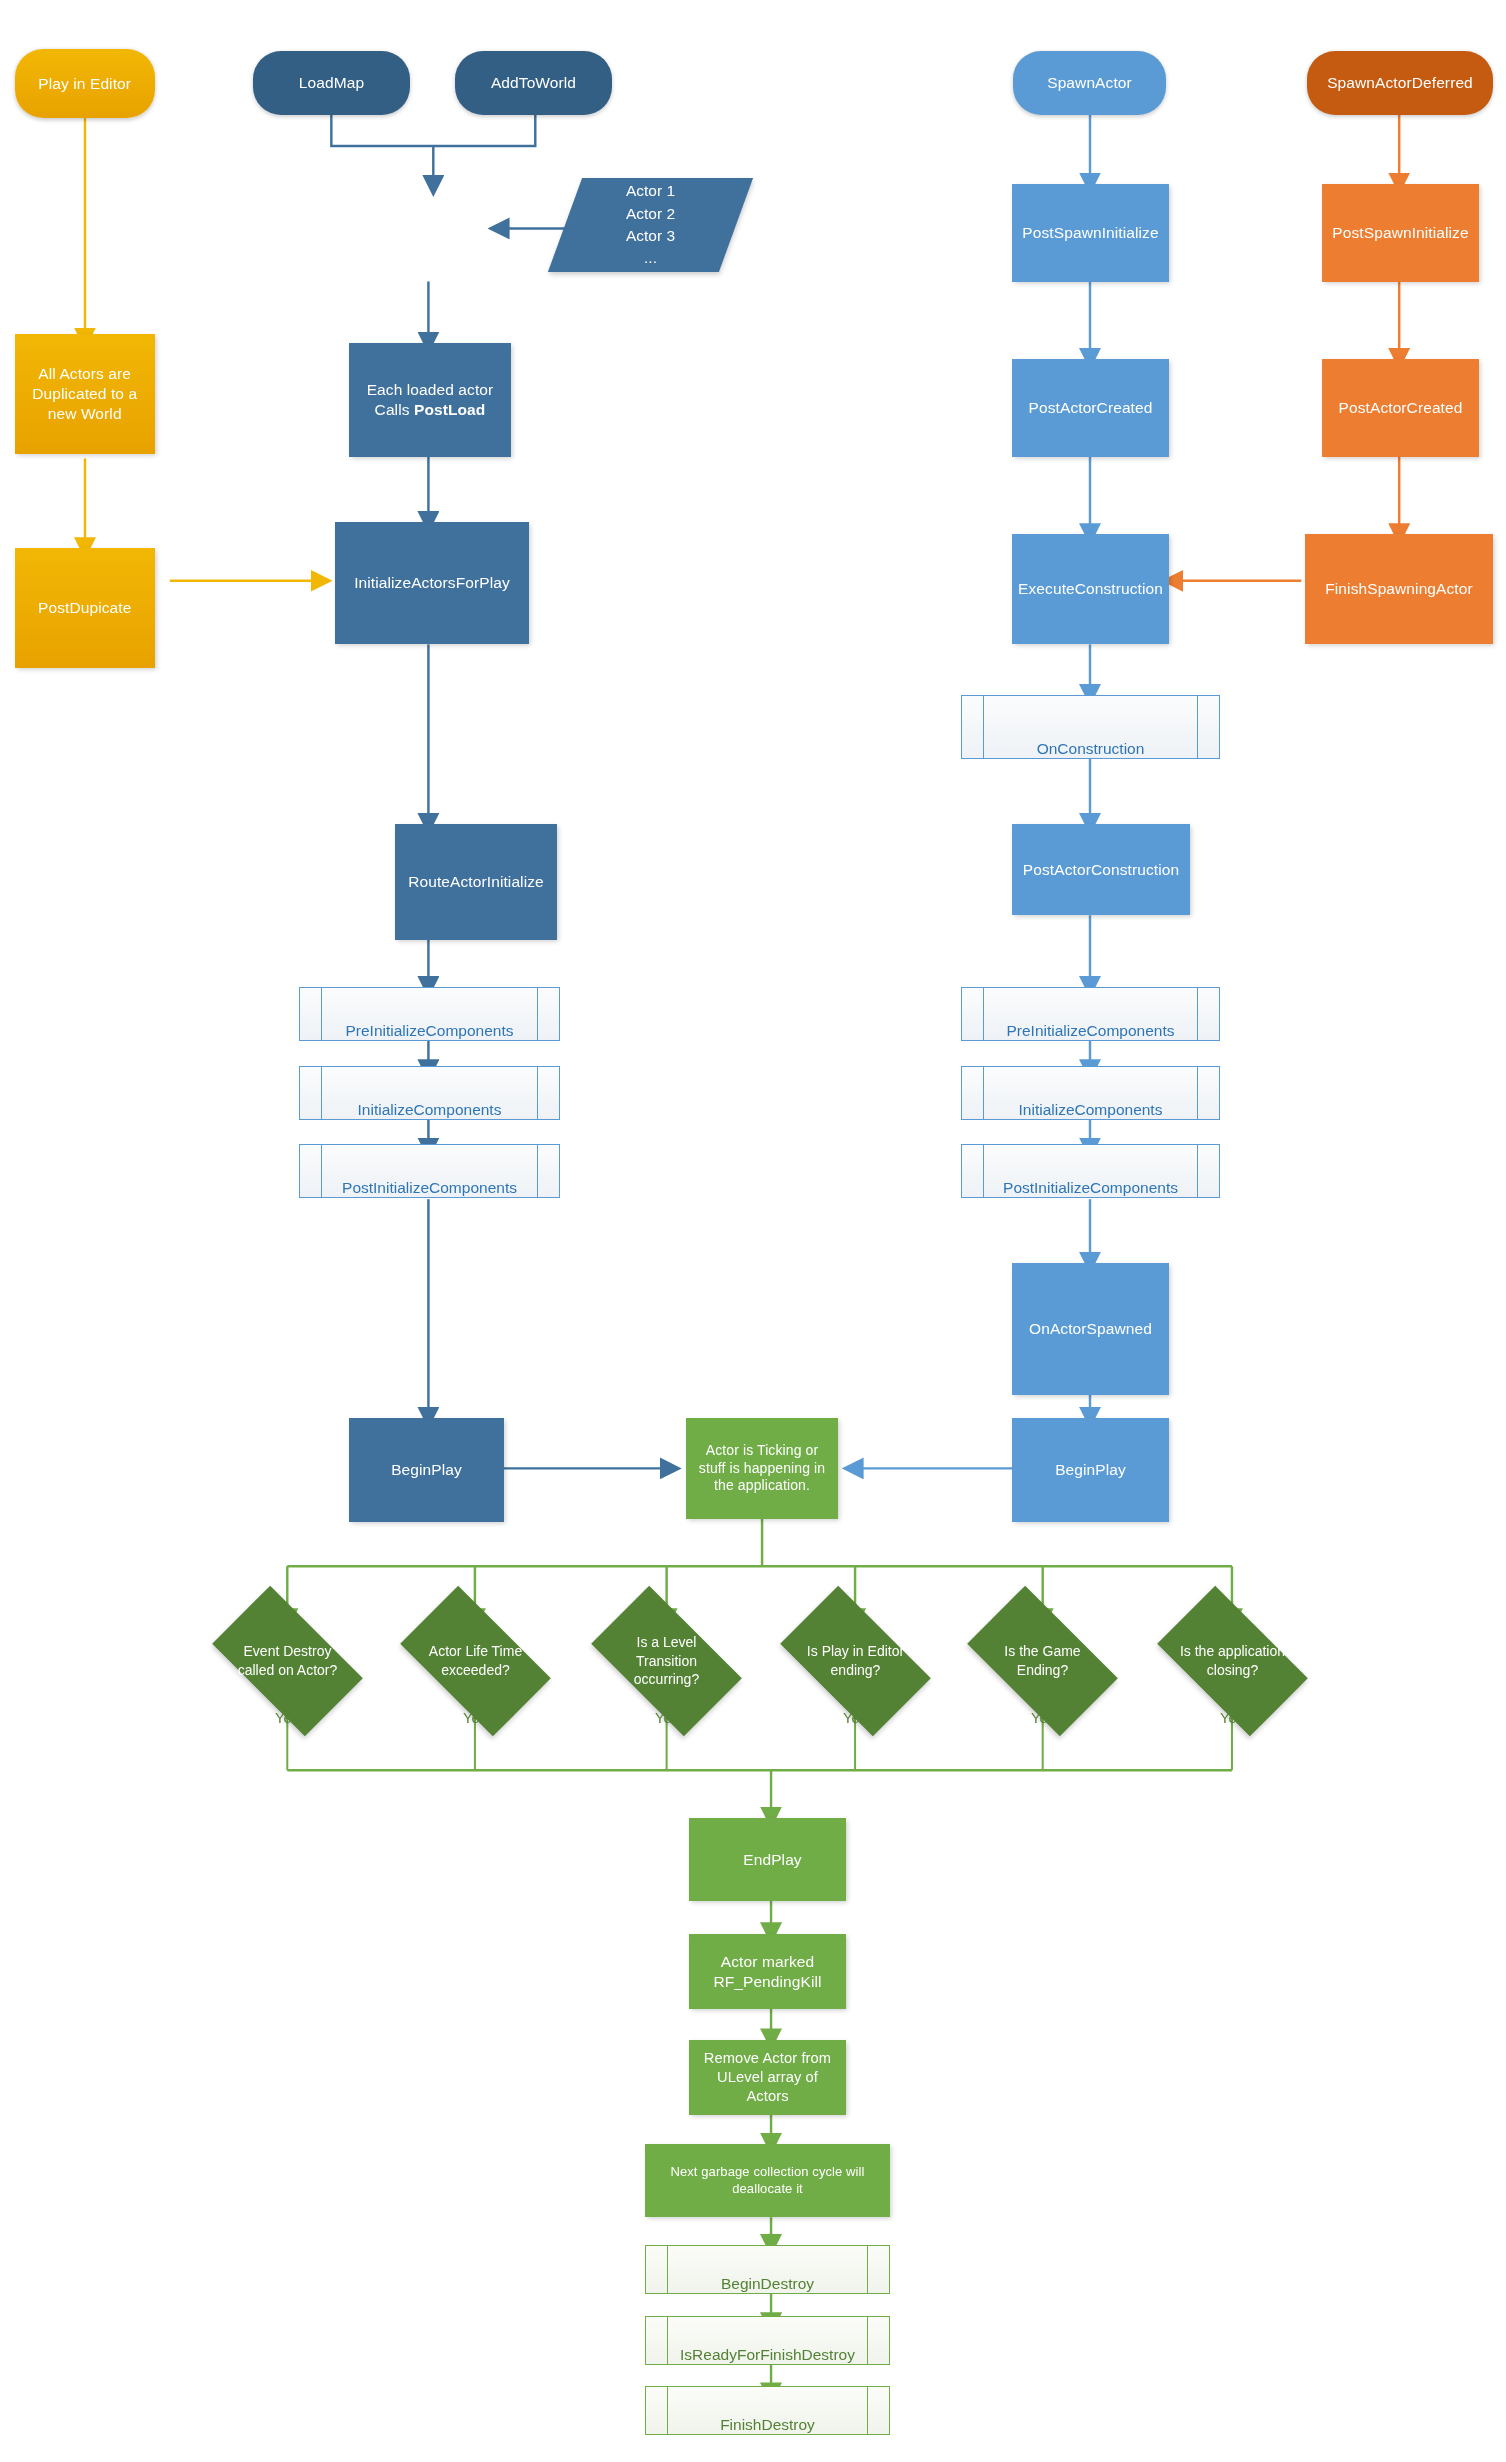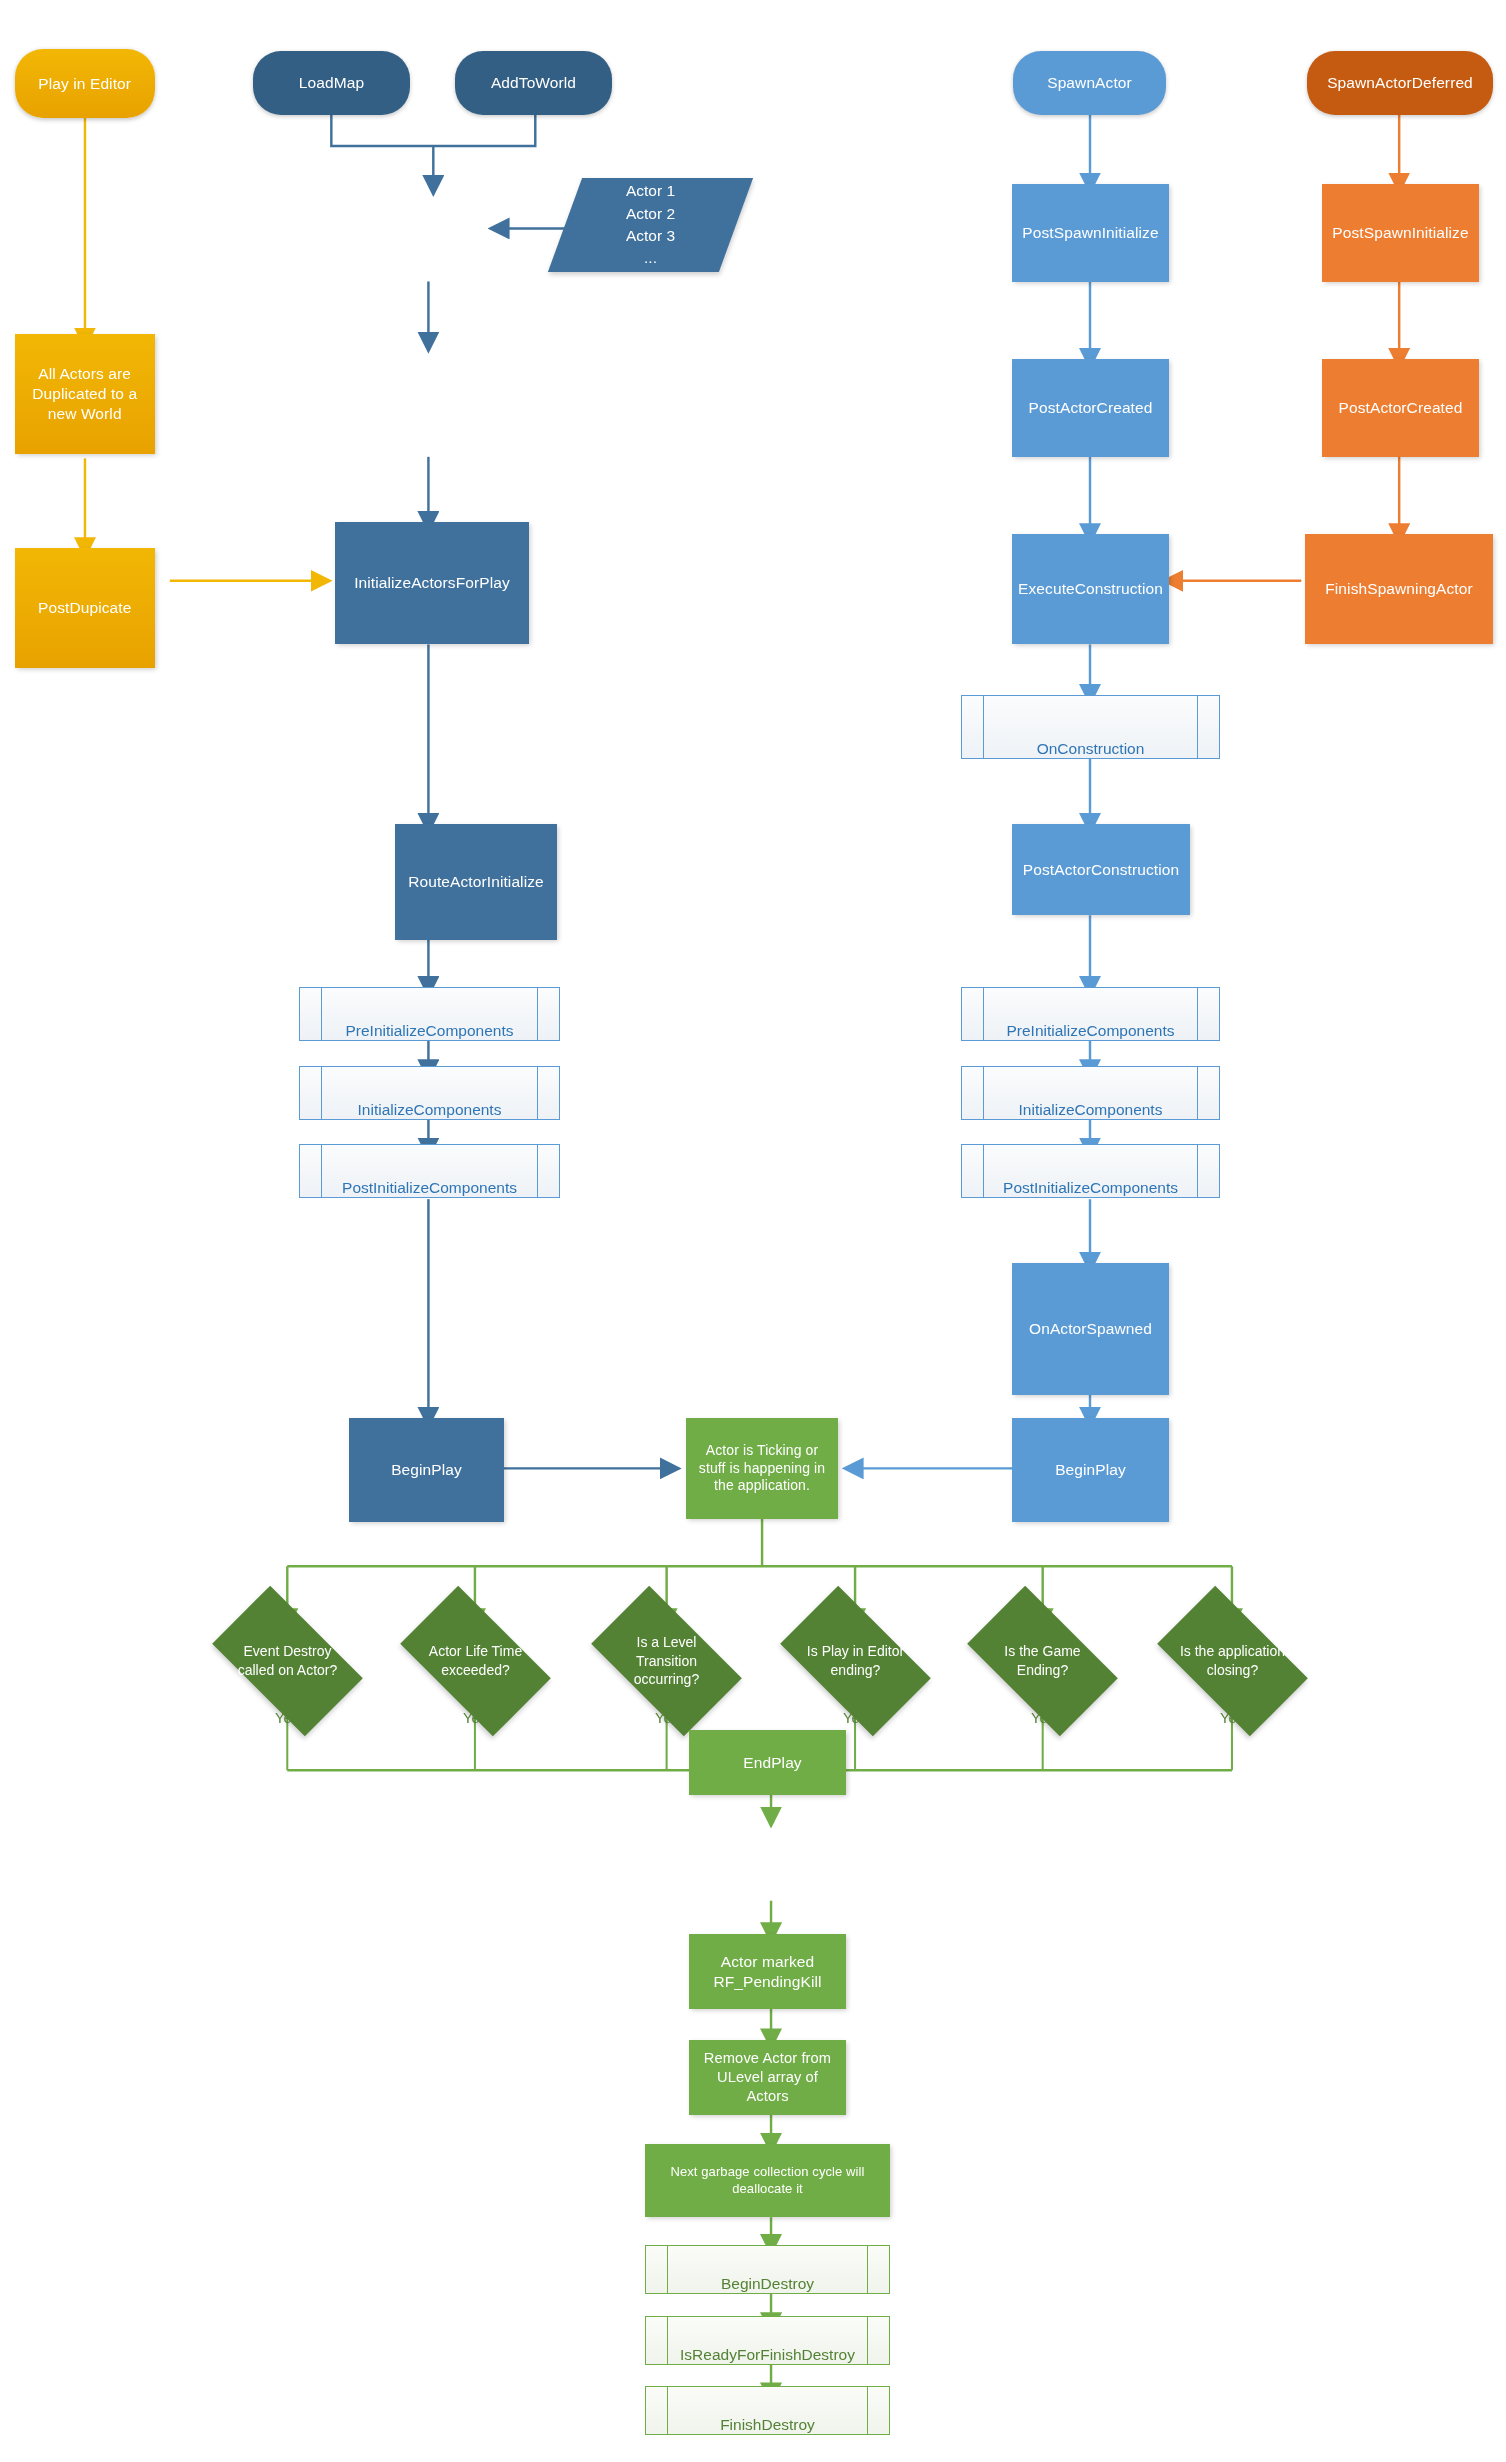--- a/index.html
+++ b/index.html
@@ -171,20 +171,26 @@
   <div class="data-shape" style="left:565px;top:178px;width:171px;height:94px;">
     <div class="skew"></div>
     <div class="lbl">
       <span>Actor 1</span>
       <span>Actor 2</span>
       <span>Actor 3</span>
       <span>...</span>
     </div>
   </div>
 
+  <div class="node proc c-dkblue" style="left:349px;top:343px;width:162px;height:114px;">
+    <span class="lbl">
+      <span>Each loaded actor</span><br>
+      <span>Calls </span><span class="b">PostLoad</span>
+    </span>
+  </div>
 
   <div class="node proc c-dkblue" style="left:335px;top:522px;width:194px;height:122px;">
     <span class="lbl">InitializeActorsForPlay</span>
   </div>
 
   <div class="node proc c-dkblue" style="left:349px;top:824px;width:162px;height:116px;margin-left:46px;">
     <span class="lbl">RouteActorInitialize</span>
   </div>
 
   <div class="subr" style="left:299px;top:987px;width:261px;height:54px;">
@@ -306,21 +312,21 @@
     <span class="lbl">Is the Game Ending?</span>
   </div>
   <div class="yes" style="left:1002px;top:1710px;width:82px;">Yes</div>
 
   <div class="diamond" style="left:1167px;top:1620px;width:131px;height:82px;">
     <span class="dshape"></span>
     <span class="lbl">Is the application closing?</span>
   </div>
   <div class="yes" style="left:1191px;top:1710px;width:82px;">Yes</div>
 
-  <div class="node proc c-green" style="left:689px;top:1730px;width:157px;height:65px;padding-left:10px;">
+  <div class="node proc c-green" style="left:689px;top:1818px;width:157px;height:83px;padding-left:10px;">
     <span class="lbl">EndPlay</span>
   </div>
 
   <div class="node proc c-green" style="left:689px;top:1934px;width:157px;height:75px;">
     <span class="lbl">Actor marked RF_PendingKill</span>
   </div>
 
   <div class="node proc c-green" style="left:689px;top:2040px;width:157px;height:75px;font-size:14.7px;">
     <span class="lbl">Remove Actor from ULevel array of Actors</span>
   </div>

